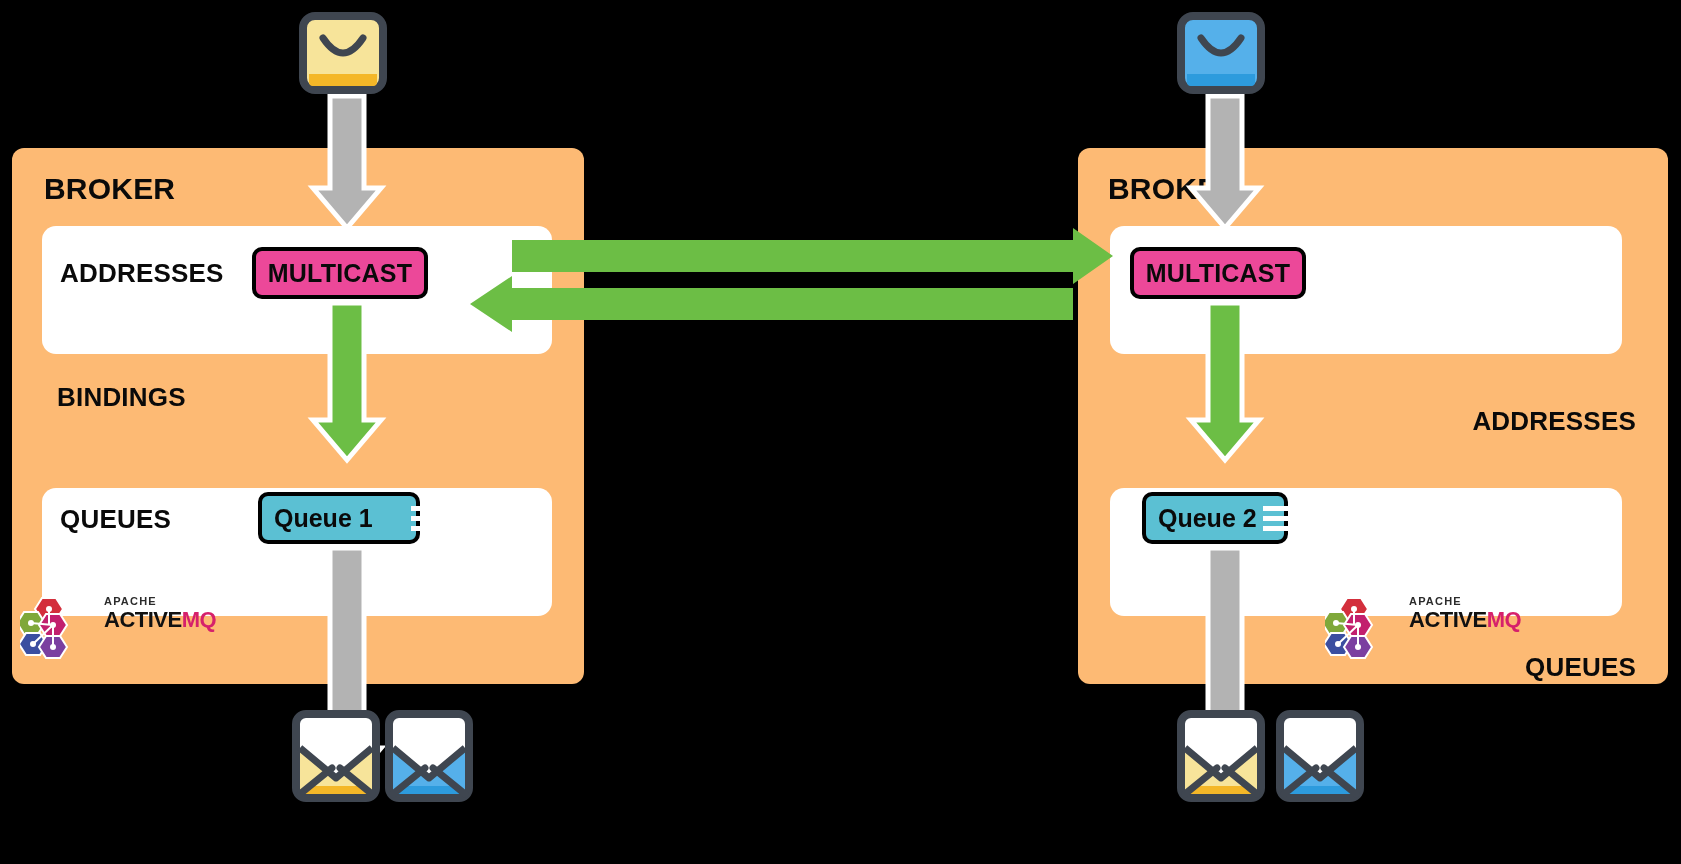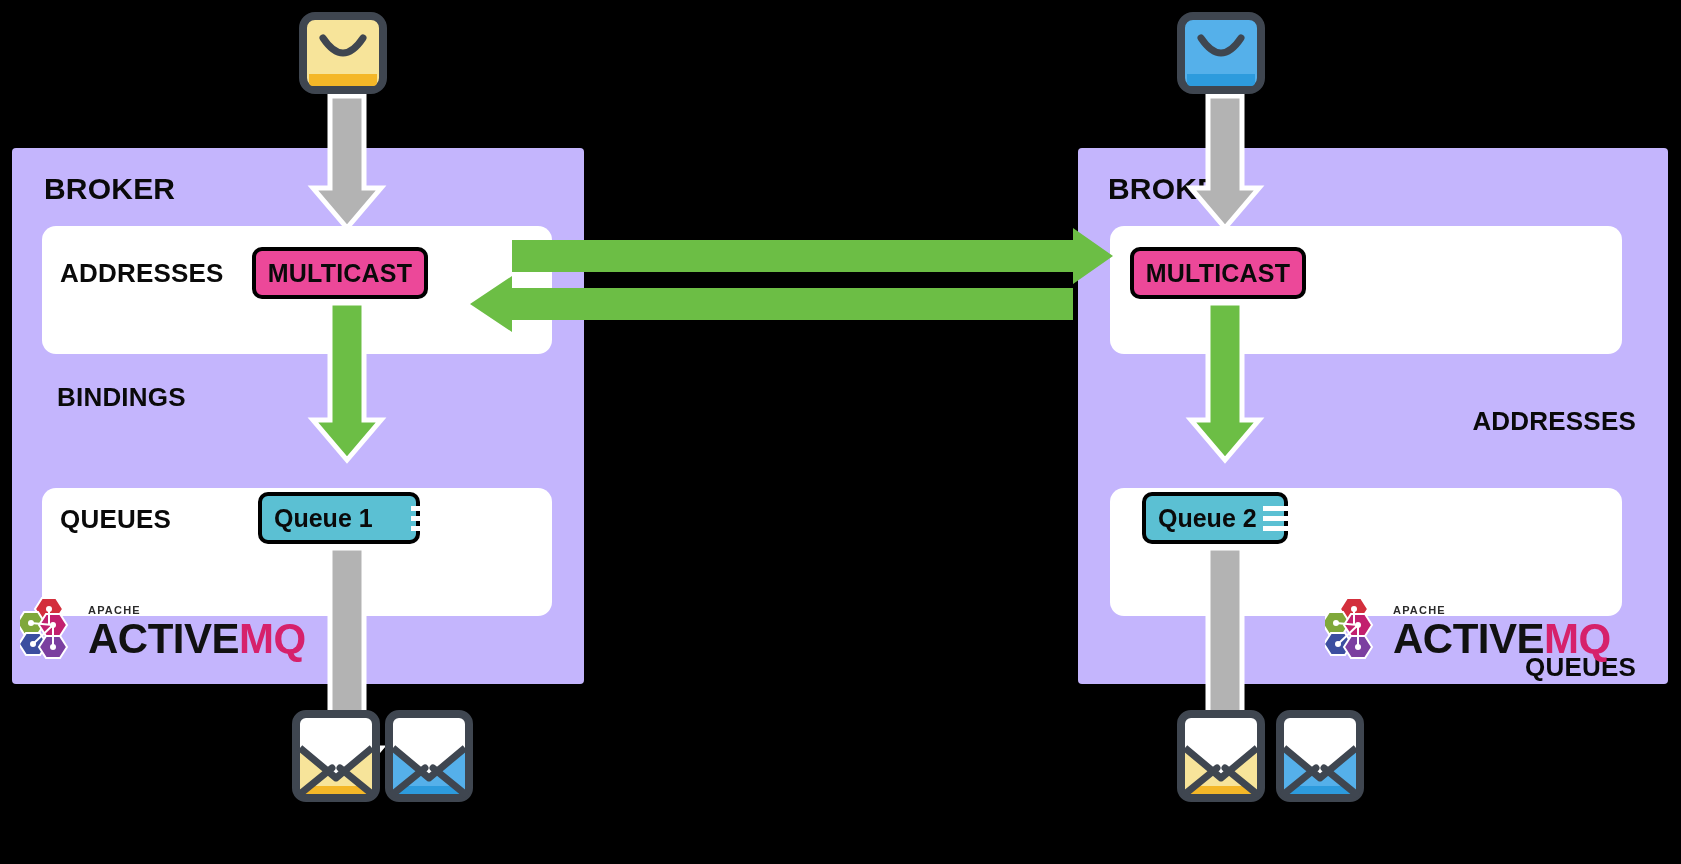--- a/index.html
+++ b/index.html
@@ -11,22 +11,22 @@
   }
   #stage {
     position: relative;
     width: 1681px; height: 864px;
     background: #000000;
   }
 
   
   .broker-panel {
     position: absolute;
-    background: #c4b5fd;
-    border-radius: 4px;
+    background: #fdba74;
+    border-radius: 12px;
   }
   #broker-left  { left: 12px;   top: 148px; width: 572px; height: 536px; }
   #broker-right { left: 1078px; top: 148px; width: 590px; height: 536px; }
 
   .broker-title {
     position: absolute;
     top: 24px;
     font-size: 30px;
     font-weight: bold;
     color: #0a0a0a;
@@ -125,31 +125,31 @@
   #env-top-right  { left: 1177px; top: 12px; }
   #env-bot-l1     { left: 292px;  top: 710px; }
   #env-bot-l2     { left: 385px;  top: 710px; }
   #env-bot-r1     { left: 1177px; top: 710px; }
   #env-bot-r2     { left: 1276px; top: 710px; }
 
   
   .amq-logo {
     position: absolute;
     display: flex;
-    align-items: flex-end;
-    gap: 6px;
+    align-items: flex-start;
+    gap: 22px;
   }
   #logo-left  { left: 20px;  top: 596px; }
   #logo-right { left: 1325px; top: 596px; }
   .amq-word { display: flex; flex-direction: column; justify-content: center; line-height: 1; }
   .amq-apache {
     font-size: 11px; font-weight: bold; color: #2b2b2b;
     letter-spacing: 1.2px; margin-bottom: 2px;
   }
-  .amq-name { font-size: 42px; font-weight: bold; letter-spacing: -0.5px; }
+  .amq-name { font-size: 22px; font-weight: bold; letter-spacing: -0.5px; }
   .amq-active { color: #111111; }
   .amq-mq { color: #d6216b; }
 </style>
 </head>
 <body>
 
 <div id="stage">
 
   <div class="broker-panel" id="broker-left">
     <div class="broker-title">BROKER</div>

